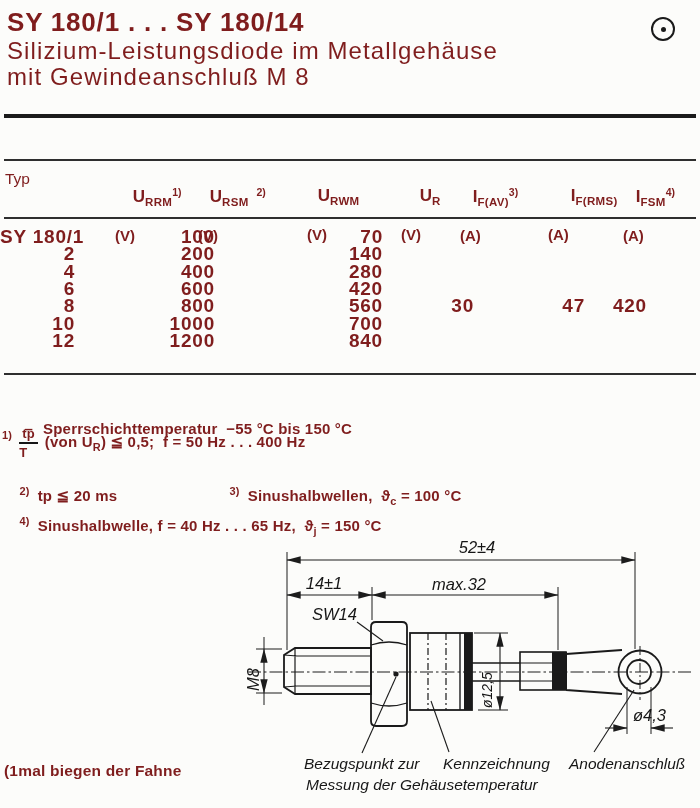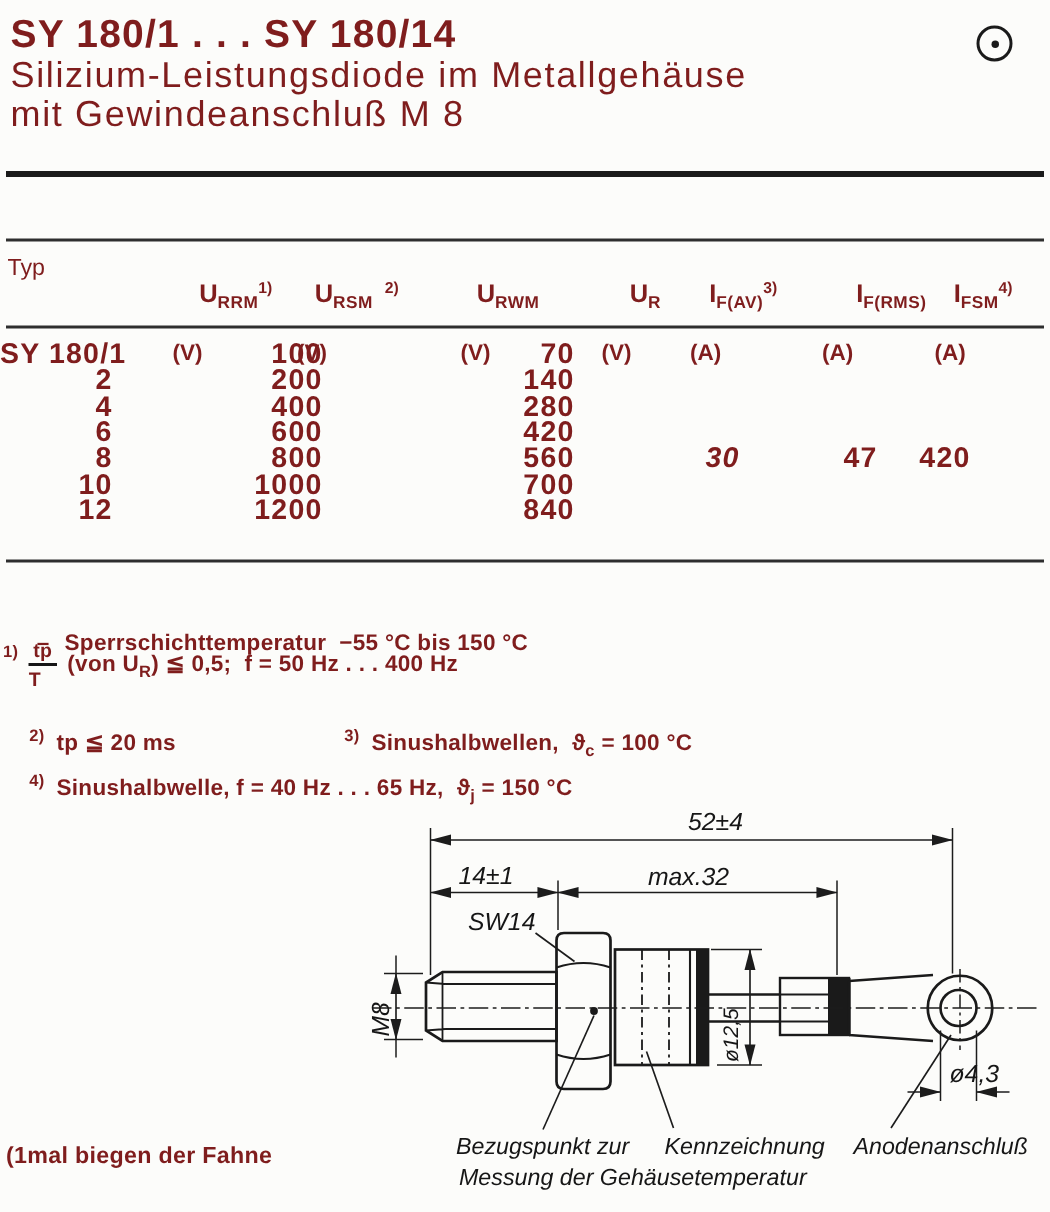--- a/index.html
+++ b/index.html
@@ -118,21 +118,21 @@
         <span class="tcell" style="left: 75px; width: 140px;">600</span>
         <span class="tcell" style="left: 215px; width: 168px;">420</span>
         <span class="tcell" style="left: 383px; width: 110px;"></span>
         <span class="tcell" style="left: 493px; width: 92px;"></span>
         <span class="tcell" style="left: 585px; width: 62px;"></span>
       </div>
       <div class="trow">
         <span class="tcell" style="left: 0px; width: 75px;">8</span>
         <span class="tcell" style="left: 75px; width: 140px;">800</span>
         <span class="tcell" style="left: 215px; width: 168px;">560</span>
-        <span class="tcell" style="left: 383px; width: 110px; font-style: italic;">30</span>
+        <span class="tcell" style="left: 364px; width: 110px;">30</span>
         <span class="tcell" style="left: 493px; width: 92px;">47</span>
         <span class="tcell" style="left: 585px; width: 62px;">420</span>
       </div>
       <div class="trow">
         <span class="tcell" style="left: 0px; width: 75px;">10</span>
         <span class="tcell" style="left: 75px; width: 140px;">1000</span>
         <span class="tcell" style="left: 215px; width: 168px;">700</span>
         <span class="tcell" style="left: 383px; width: 110px;"></span>
         <span class="tcell" style="left: 493px; width: 92px;"></span>
         <span class="tcell" style="left: 585px; width: 62px;"></span>

